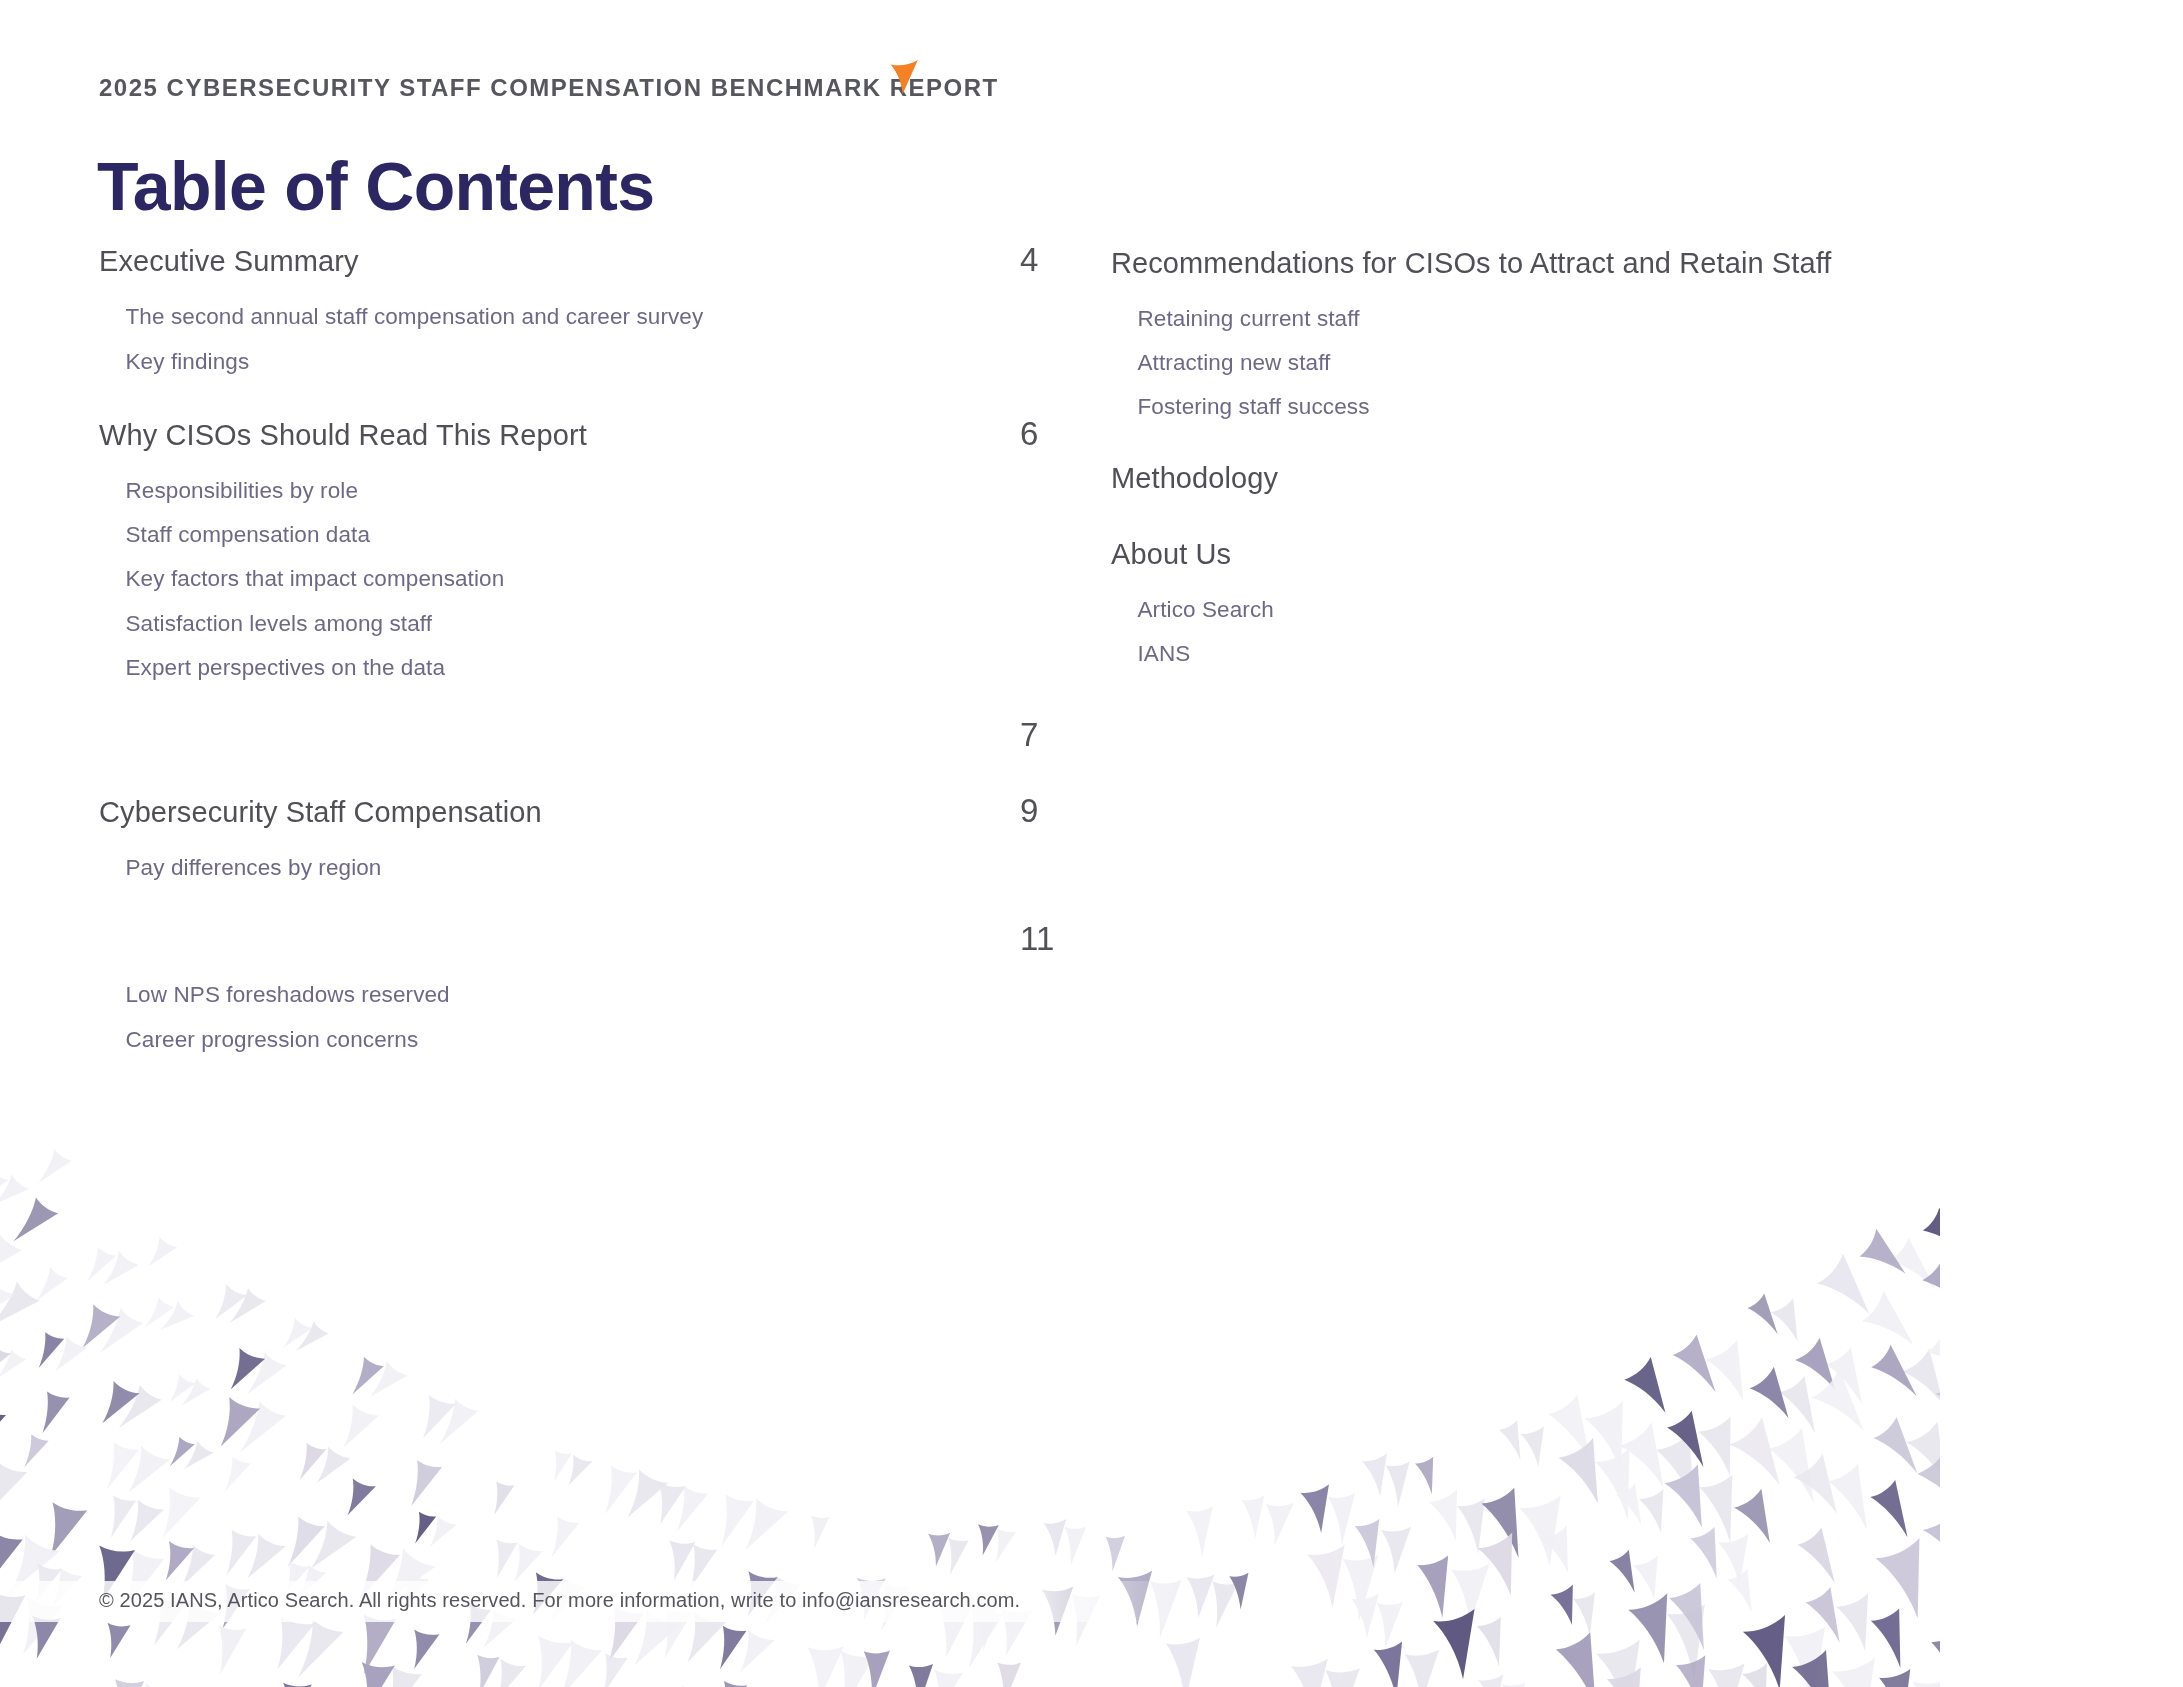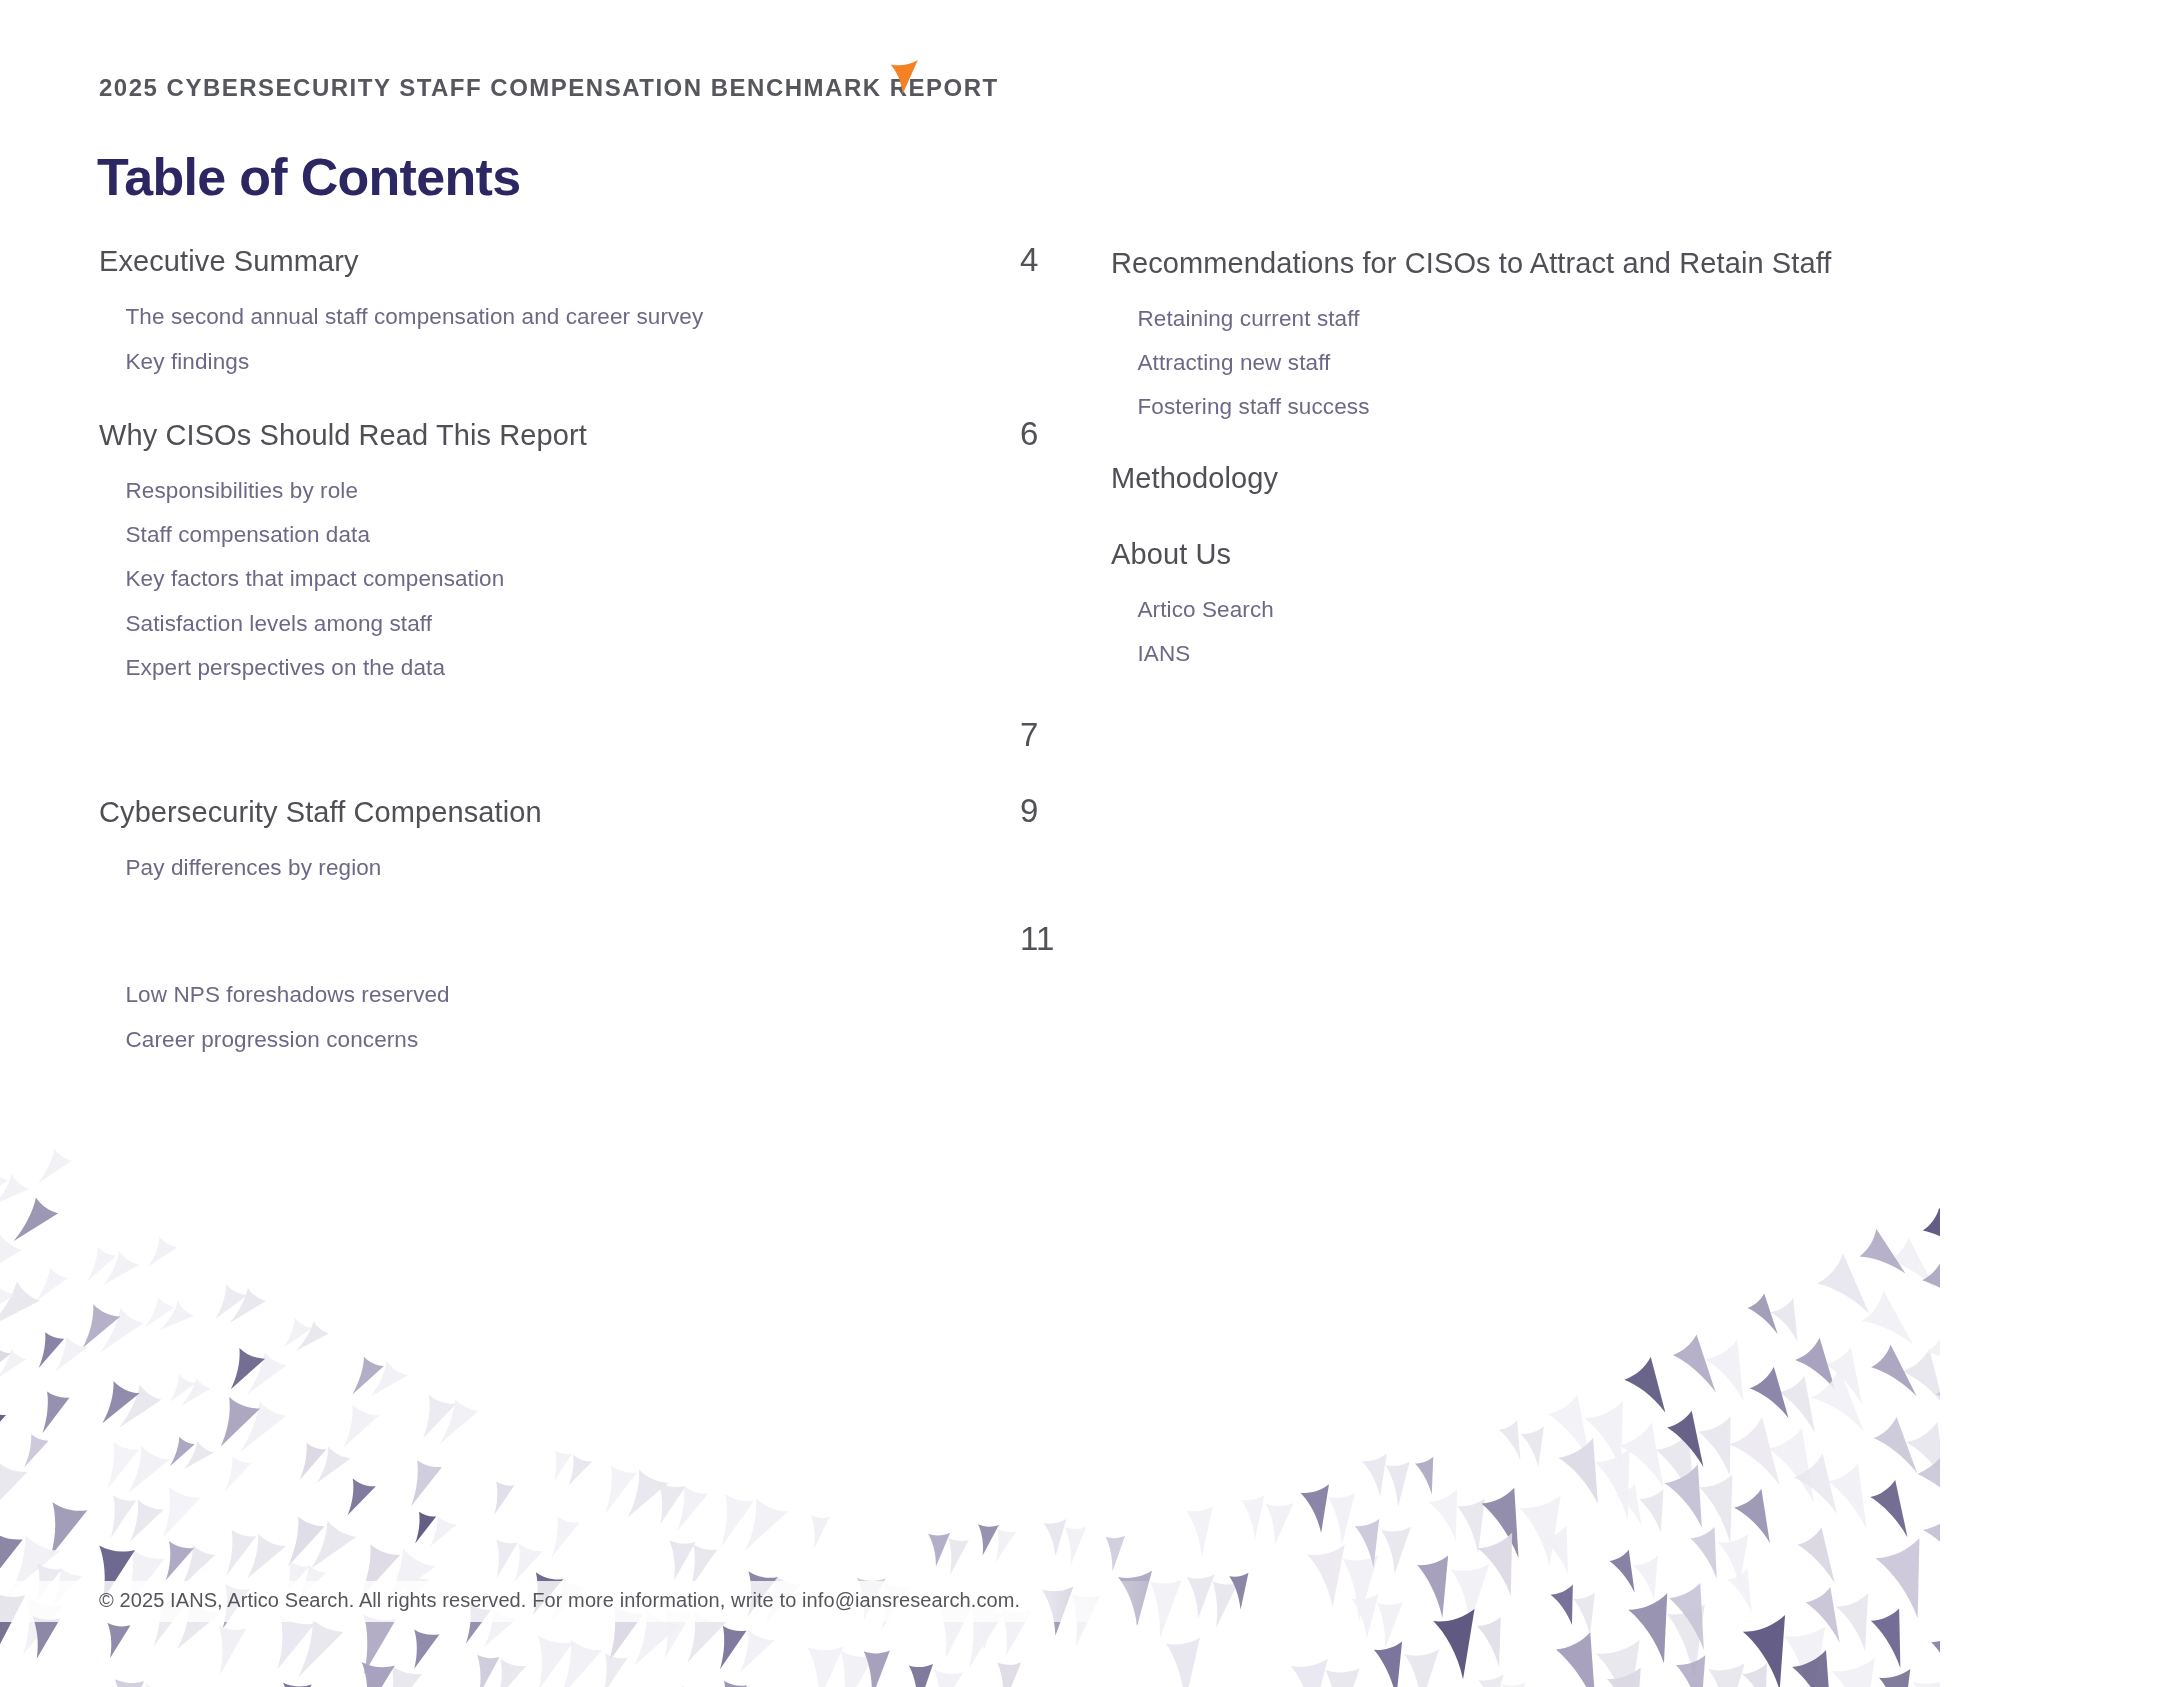--- a/index.html
+++ b/index.html
@@ -8,21 +8,21 @@
     font-family:"Liberation Sans","DejaVu Sans",sans-serif;
   }
   .pattern-svg{position:absolute;left:0;top:0;width:2183px;height:1687px;z-index:0;}
   .eyebrow{
     position:absolute;left:99px;top:74px;z-index:2;
     font-size:24px;font-weight:700;letter-spacing:1.5px;color:#56565D;white-space:nowrap;
   }
   .brand-flag{position:absolute;left:892px;top:61px;z-index:2;transform:rotate(-8deg);}
   .page-title{
     position:absolute;left:97px;top:147px;z-index:2;
-    font-size:52px;font-weight:700;letter-spacing:-0.7px;color:#2C2762;white-space:nowrap;
+    font-size:68px;font-weight:700;letter-spacing:-0.7px;color:#2C2762;white-space:nowrap;
   }
   .toc-col{position:absolute;top:0;height:1687px;z-index:2;}
   .toc-entry{position:absolute;left:0;white-space:nowrap;}
   .toc-entry-label{
     font-size:29px;font-weight:400;color:#4F4F56;line-height:33px;letter-spacing:0.1px;
   }
   .toc-page{
     position:absolute;font-size:33px;font-weight:400;color:#515157;line-height:33px;
   }
   .toc-sub{position:absolute;white-space:nowrap;font-size:22.5px;font-weight:400;color:#6E6887;line-height:25px;letter-spacing:0.1px;}

